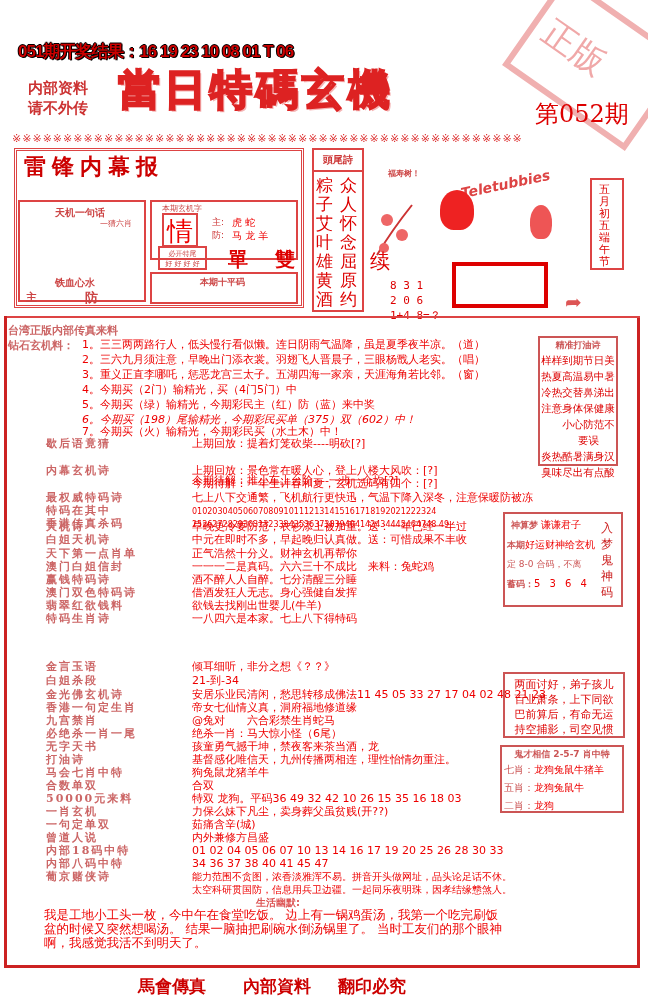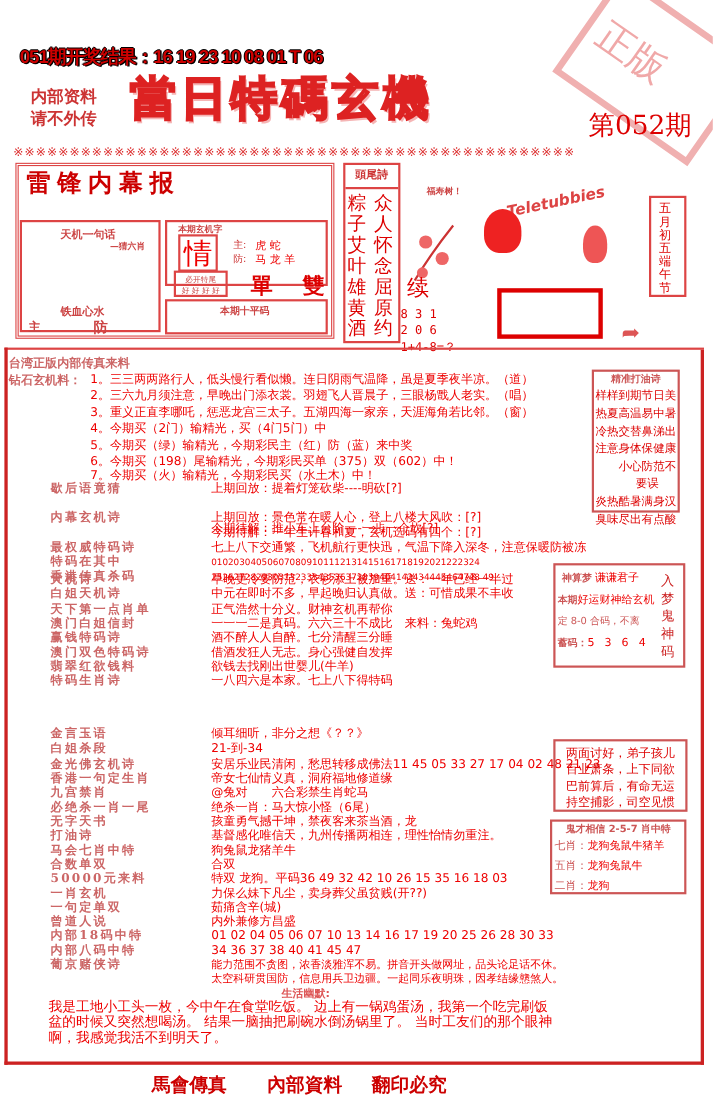--- a/index.html
+++ b/index.html
@@ -8,26 +8,26 @@
   .result { left: 18px; top: 40px; font-family: "Liberation Sans", sans-serif; font-weight: bold; font-size: 17px; color: #c00; text-shadow: 1px 1px 0 #000, -1px 0 0 #000, 0 -1px 0 #000, 1px 0 0 #000; letter-spacing: -1px; }
   .stamp { left: 520px; top: 8px; width: 150px; height: 110px; border: 6px solid #f0b0b0; transform: rotate(35deg); }
   .stamp-text { left: 540px; top: 25px; font-size: 34px; color: #f0a8a8; transform: rotate(35deg); font-family: "DejaVu Serif", serif; }
   .internal { left: 28px; top: 78px; font-family: "DejaVu Serif", serif; font-weight: bold; font-size: 15px; color: #c33; line-height: 20px; }
   .title { left: 118px; top: 62px; font-family: "DejaVu Serif", serif; font-weight: bold; font-size: 42px; color: #fff; letter-spacing: 4px; -webkit-text-stroke: 2px #d22; text-shadow: 2px 2px 0 #f5b5b5; }
   .issue { left: 535px; top: 98px; font-family: "DejaVu Serif", serif; font-size: 24px; color: #d00; }
   .stars { left: 12px; top: 132px; width: 630px; font-size: 11px; color: #d33; overflow: hidden; white-space: nowrap; letter-spacing: 1px; }
   .frame { border: 2px solid #d44; }
   .leifeng { left: 14px; top: 148px; width: 290px; height: 160px; border: 3px double #d44; }
   .leifeng-title { left: 24px; top: 152px; font-family: "DejaVu Serif", serif; font-weight: bold; font-size: 22px; color: #c00; letter-spacing: 6px; }
-  .box-small { font-size: 8px; color: #c44; font-weight: bold; }
+  .box-small { font-size: 8px; color: #c44; }
   .poem-box { left: 312px; top: 148px; width: 52px; height: 164px; border: 2px solid #d44; }
   .poem-head { left: 314px; top: 150px; width: 48px; height: 22px; border-bottom: 2px solid #d44; font-size: 10px; font-weight: bold; color: #c33; text-align: center; line-height: 20px; }
   .poem-col { font-family: "DejaVu Sans", sans-serif; font-size: 17px; line-height: 19px; color: #d00; width: 18px; word-break: break-all; }
   .xu { left: 370px; top: 248px; font-size: 20px; color: #d00; }
-  .xu-nums { left: 364px; top: 278px; font-family: "DejaVu Sans Mono", monospace; font-size: 11px; line-height: 15px; color: #d00; }
+  .xu-nums { left: 390px; top: 278px; font-family: "DejaVu Sans Mono", monospace; font-size: 11px; line-height: 15px; color: #d00; }
   .row { position: absolute; left: 46px; font-size: 11px; line-height: 13.5px; white-space: nowrap; }
   .lbl { display: inline-block; width: 150px; font-family: "DejaVu Serif", serif; font-weight: bold; color: #c66; letter-spacing: 2px; }
   .lbl-narrow { width: 146px; }
   .val { color: #e00; }
   .list-row { position: absolute; left: 82px; font-size: 11px; line-height: 15px; color: #e00; white-space: nowrap; }
   .side-box { position: absolute; border: 2px solid #c55; }
   .side-text { font-size: 11px; line-height: 19px; color: #d00; text-align: center; }
   .footer-word { position: absolute; top: 975px; font-family: "DejaVu Serif", serif; font-weight: bold; font-size: 17px; color: #c00; }
 </style>
 </head>
@@ -101,21 +101,21 @@
 <div class="abs" style="left:637px;top:318px;width:3px;height:650px;background:#c22;"></div>
 <div class="abs" style="left:4px;top:965px;width:636px;height:3px;background:#c22;"></div>
 
 <div class="abs" style="left:8px;top:323px;font-family:'DejaVu Serif',serif;font-weight:bold;font-size:11px;color:#c66;">台湾正版内部传真来料</div>
 <div class="abs" style="left:8px;top:338px;font-family:'DejaVu Serif',serif;font-weight:bold;font-size:11px;color:#c66;">钻石玄机料：</div>
 <div class="list-row" style="top:337px;">1。三三两两路行人，低头慢行看似懒。连日阴雨气温降，虽是夏季夜半凉。（道）</div>
 <div class="list-row" style="top:352px;">2。三六九月须注意，早晚出门添衣裳。羽翅飞人晋晨子，三眼杨戬人老实。（唱）</div>
 <div class="list-row" style="top:367px;">3。重义正直李哪吒，惩恶龙宫三太子。五湖四海一家亲，天涯海角若比邻。（窗）</div>
 <div class="list-row" style="top:382px;">4。今期买（2门）输精光，买（4门5门）中</div>
 <div class="list-row" style="top:397px;">5。今期买（绿）输精光，今期彩民主（红）防（蓝）来中奖</div>
-<div class="list-row" style="top:412px;">6。今期买（198）尾输精光，今期彩民买单（375）双（602）中！</div>
+<div class="list-row" style="top:412px;font-style:italic;">6。今期买（198）尾输精光，今期彩民买单（375）双（602）中！</div>
 <div class="list-row" style="top:424px;">7。今期买（火）输精光，今期彩民买（水土木）中！</div>
 
 <div class="row" style="top:437px;"><span class="lbl lbl-narrow">歇后语竟猜</span><span class="val">上期回放：提着灯笼砍柴----明砍[?]</span></div>
 <div class="row" style="top:450px;margin-top:24px;"><span class="lbl lbl-narrow"></span><span class="val">今期待解：推小车上台阶----一步一个坎[?]</span></div>
 <div class="row" style="top:464px;"><span class="lbl lbl-narrow">内幕玄机诗</span><span class="val">上期回放：景色常在暖人心，登上八楼大风吹：[?]</span></div>
 <div class="row" style="top:477px;"><span class="lbl lbl-narrow"></span><span class="val">今期待解：一年生计春和夏，玄机选码有四个：[?]</span></div>
 <div class="row" style="top:491px;"><span class="lbl lbl-narrow">最权威特码诗</span><span class="val">七上八下交通繁，飞机航行更快迅，气温下降入深冬，注意保暖防被冻</span></div>
 <div class="row" style="top:504px;"><span class="lbl lbl-narrow">特码在其中</span><span class="val" style="font-size:8px;">010203040506070809101112131415161718192021222324</span></div>
 <div class="row" style="top:517px;"><span class="lbl lbl-narrow">香港传真杀码</span><span class="val" style="font-size:8px;">252627282930313233343536373839404142434445464748 49</span></div>
 <div class="row" style="top:520px;"><span class="lbl lbl-narrow">天机诗</span><span class="val">早晚更冷要防范，衣衫添上被加重。送：一年已经一半过</span></div>

